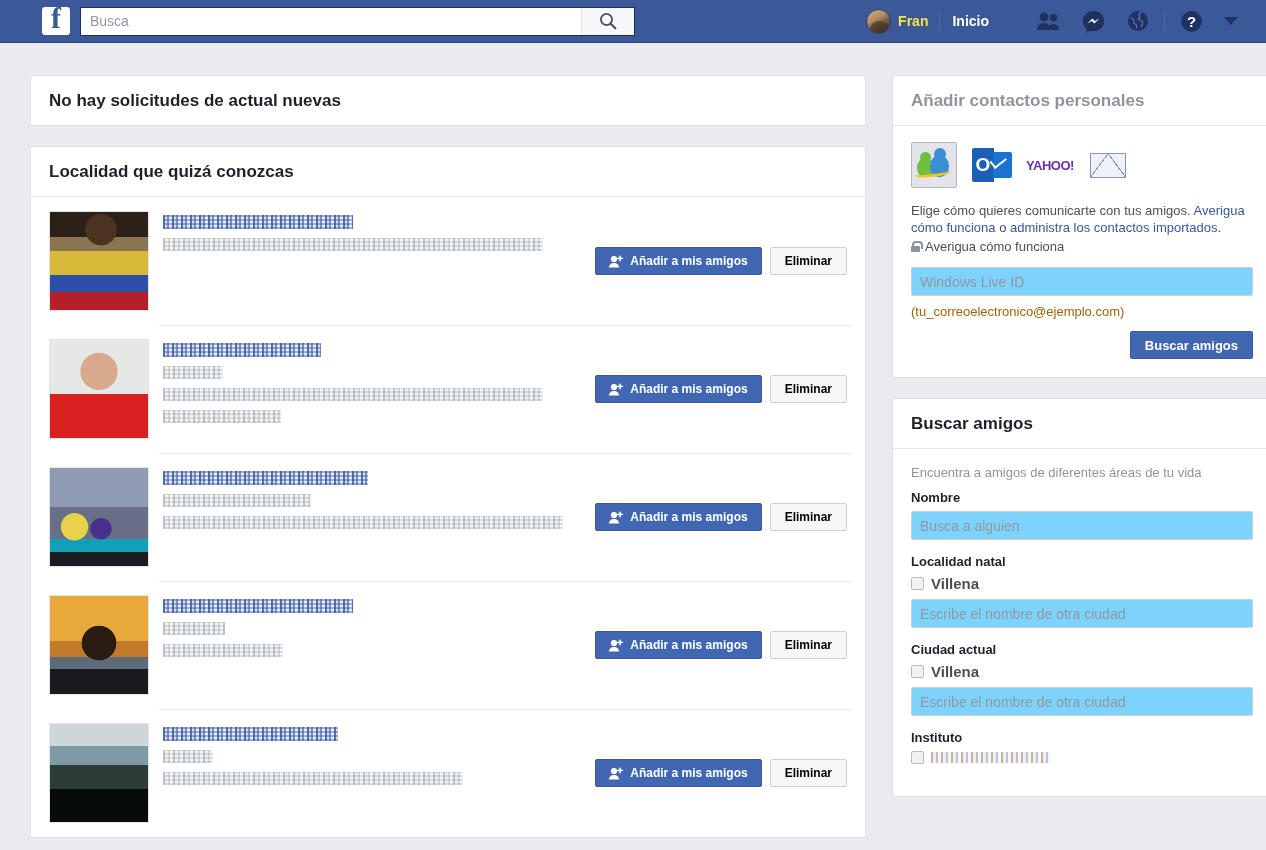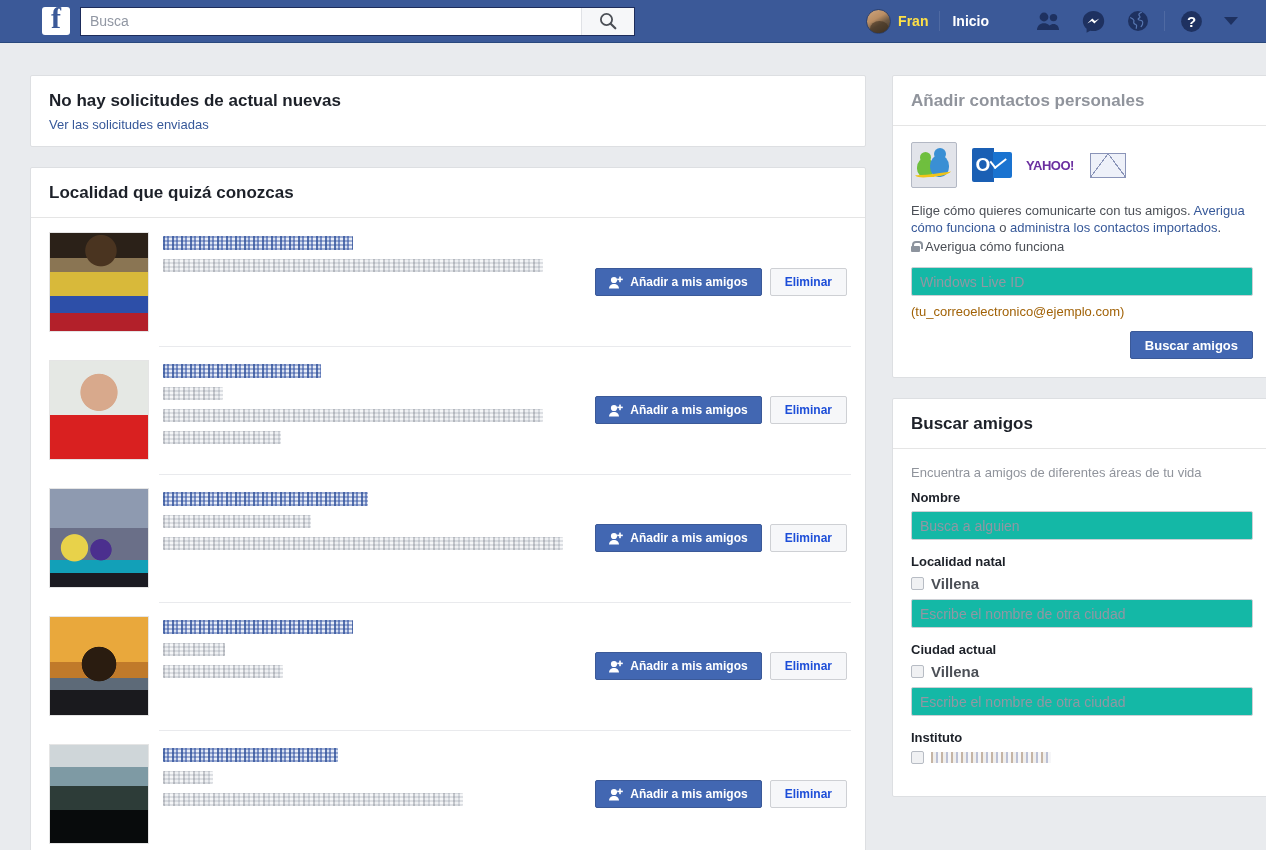--- a/index.html
+++ b/index.html
@@ -218,21 +218,21 @@
     background: #4267b2;
     border: 1px solid #3b5998;
     color: #fff;
     height: 28px;
     padding: 0 13px;
   }
   .btn-primary .ic { margin-right: 7px; display: flex; }
   .btn-default {
     background: #f6f7f9;
     border: 1px solid #ced0d4;
-    color: #1d4ed8;
+    color: #000000;
     height: 28px;
     padding: 1px 14px;
     margin-left: 8px;
   }
 
   
   .card-body { padding: 16px 18px 18px 18px; }
   .svc-row { display: flex; align-items: center; gap: 12px; margin-bottom: 14px; }
   .svc {
     width: 46px; height: 46px;
@@ -307,21 +307,21 @@
     background: #8d949e; border-radius: 1px;
   }
   .txt-input {
     width: 100%; height: 29px;
     border: 1px solid #ccd0d5;
     border-radius: 2px;
     padding: 0 8px;
     font-family: "Liberation Sans", sans-serif;
     font-size: 14px; color: #1d2129;
     outline: none;
-    background: #14b8a6;
+    background: #7dd3fc;
   }
   .txt-input::placeholder { color: #9197a3; }
   .hint {
     font-size: 13px; color: #a16207; margin-top: 8px;
   }
   .btn-row { display: flex; justify-content: flex-end; margin-top: 12px; }
   .btn-primary.lg { height: 28px; padding: 0 14px; font-size: 13px; }
 
   .fs-desc { font-size: 13px; color: #90949c; margin-bottom: 10px; }
   .fs-label { font-size: 13px; font-weight: bold; color: #1d2129; margin-bottom: 6px; }
@@ -401,21 +401,20 @@
   </div>
 </div>
 
 <div id="page">
 
   <div id="col-left">
 
     <div class="card">
       <div class="card-head noline">
         <div class="card-title">No hay solicitudes de actual nuevas</div>
-        <span class="sub-link">Ver las solicitudes enviadas</span>
       </div>
     </div>
 
     <div class="card">
       <div class="card-head">
         <div class="card-title">Localidad que quizá conozcas</div>
       </div>
       <div id="rows-host">
           <div class="friend-row">
             <div class="avatar av1"></div>

